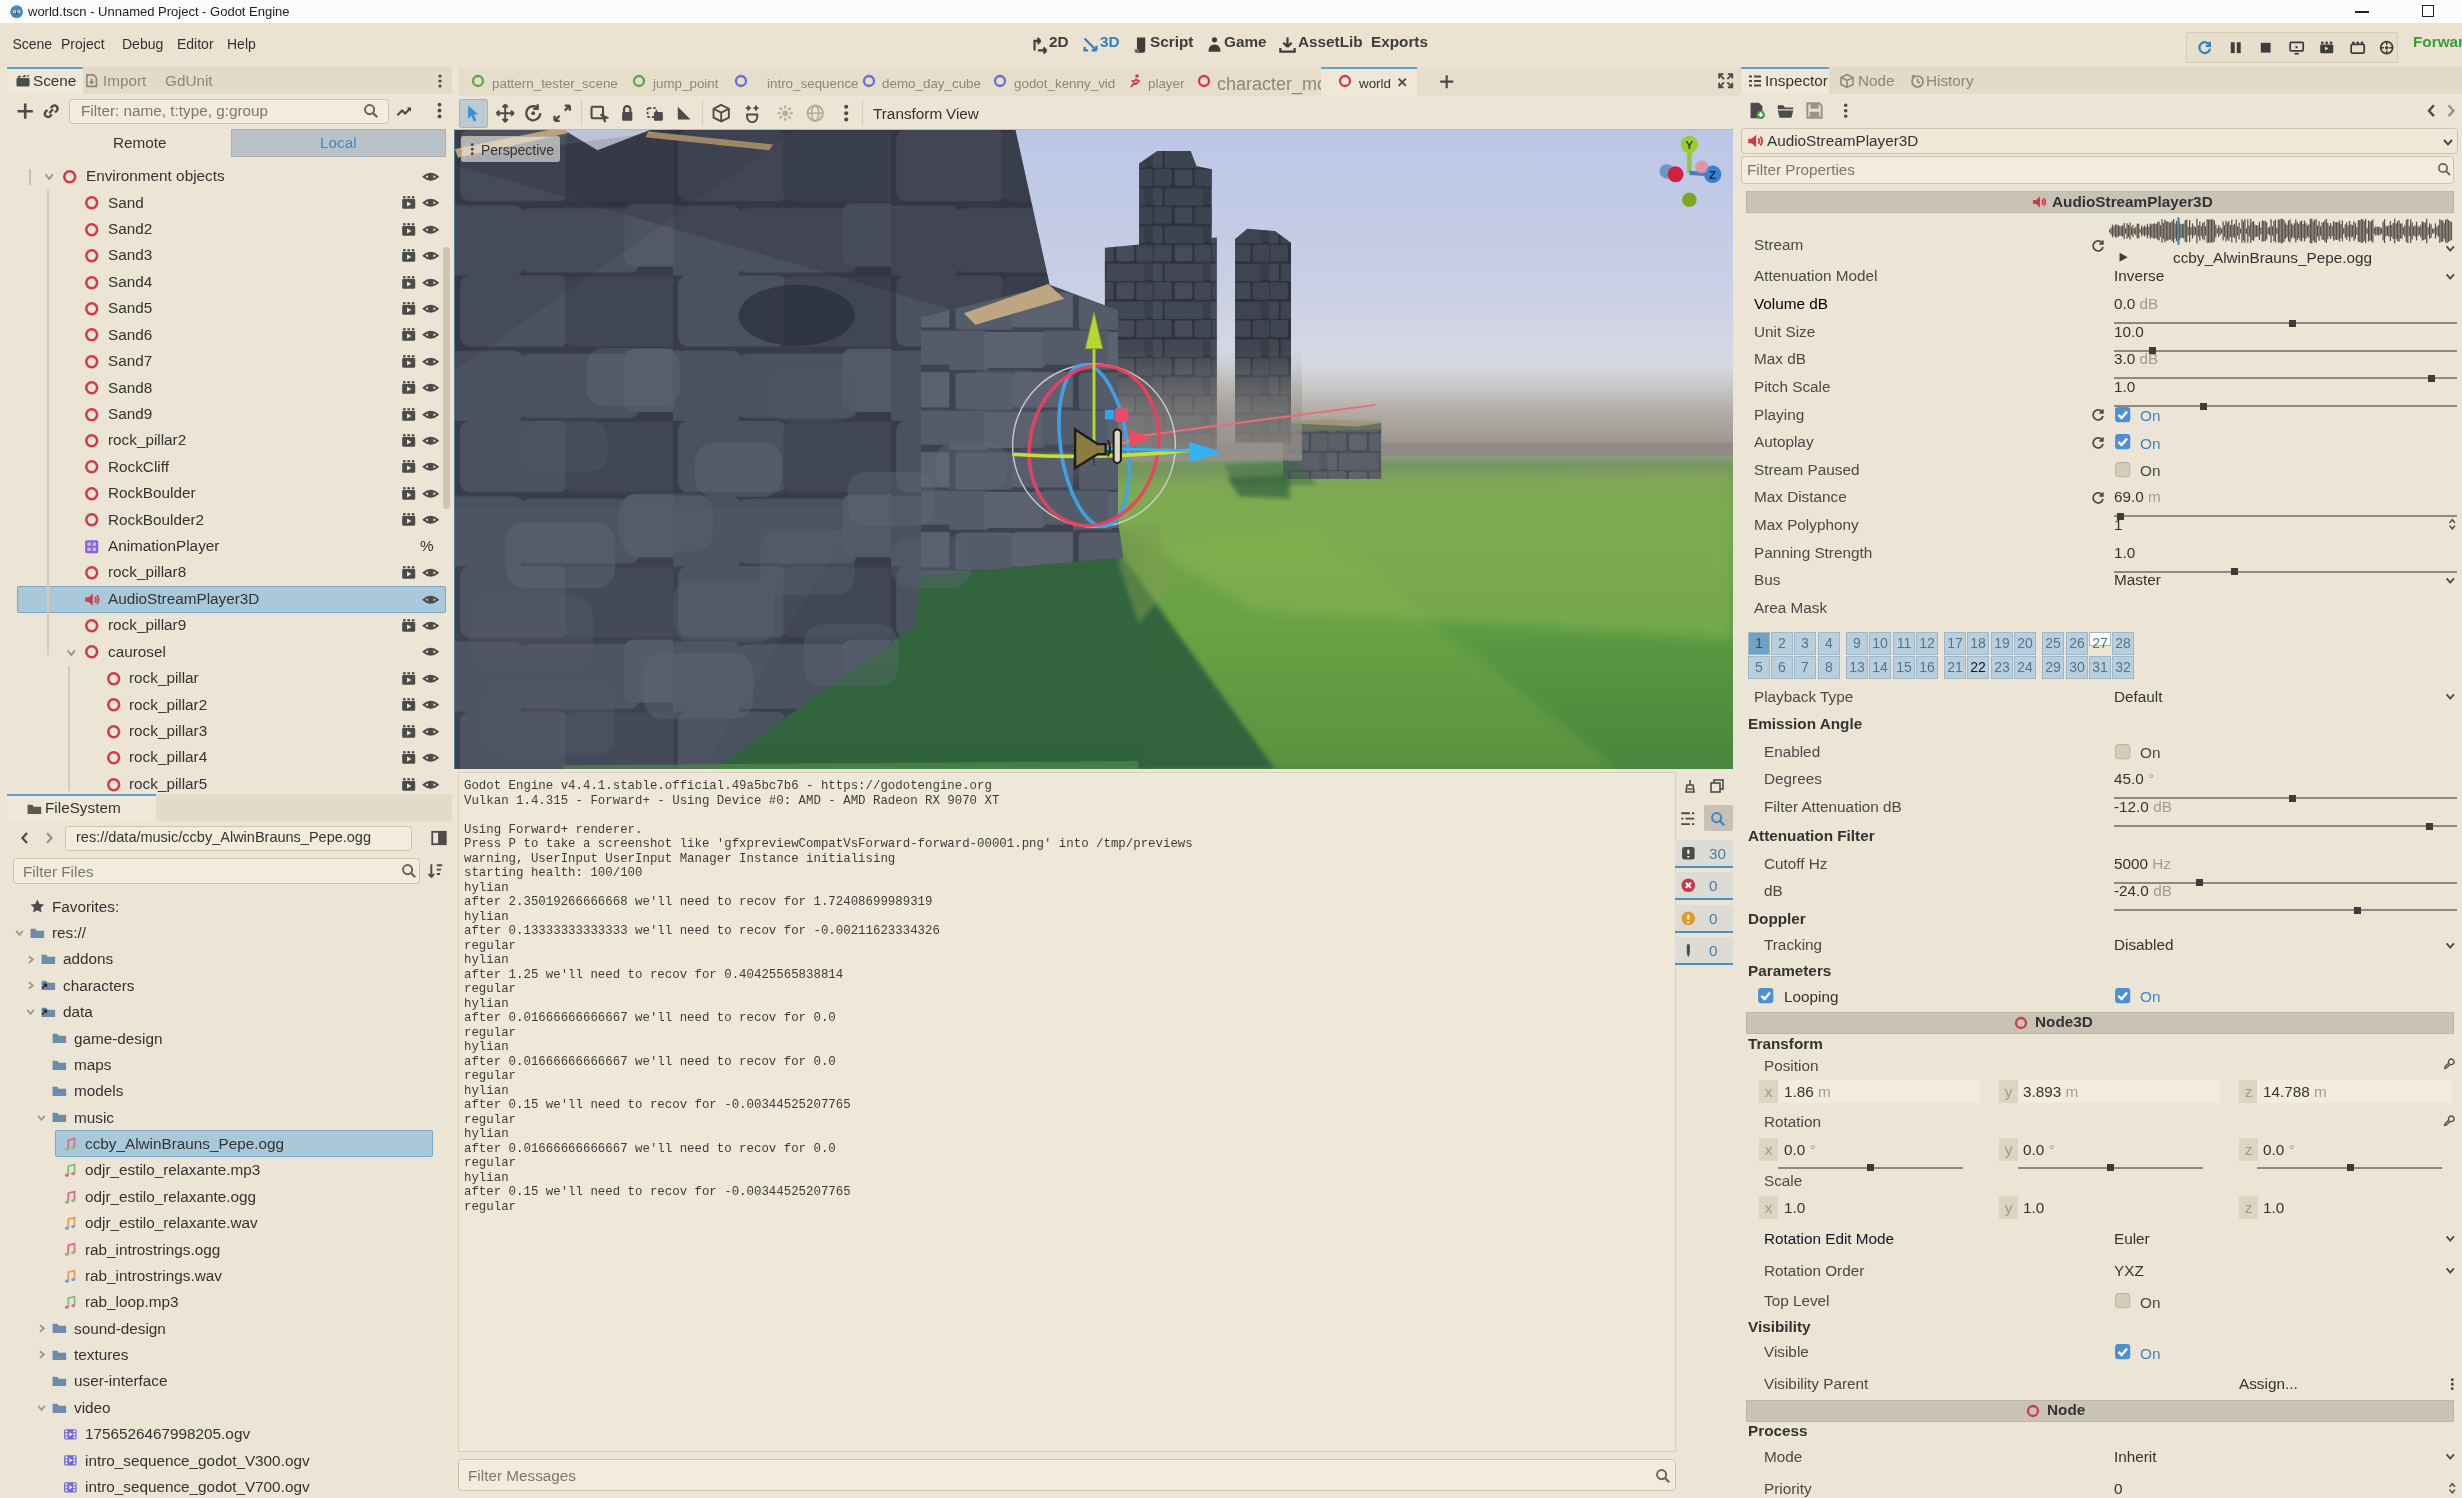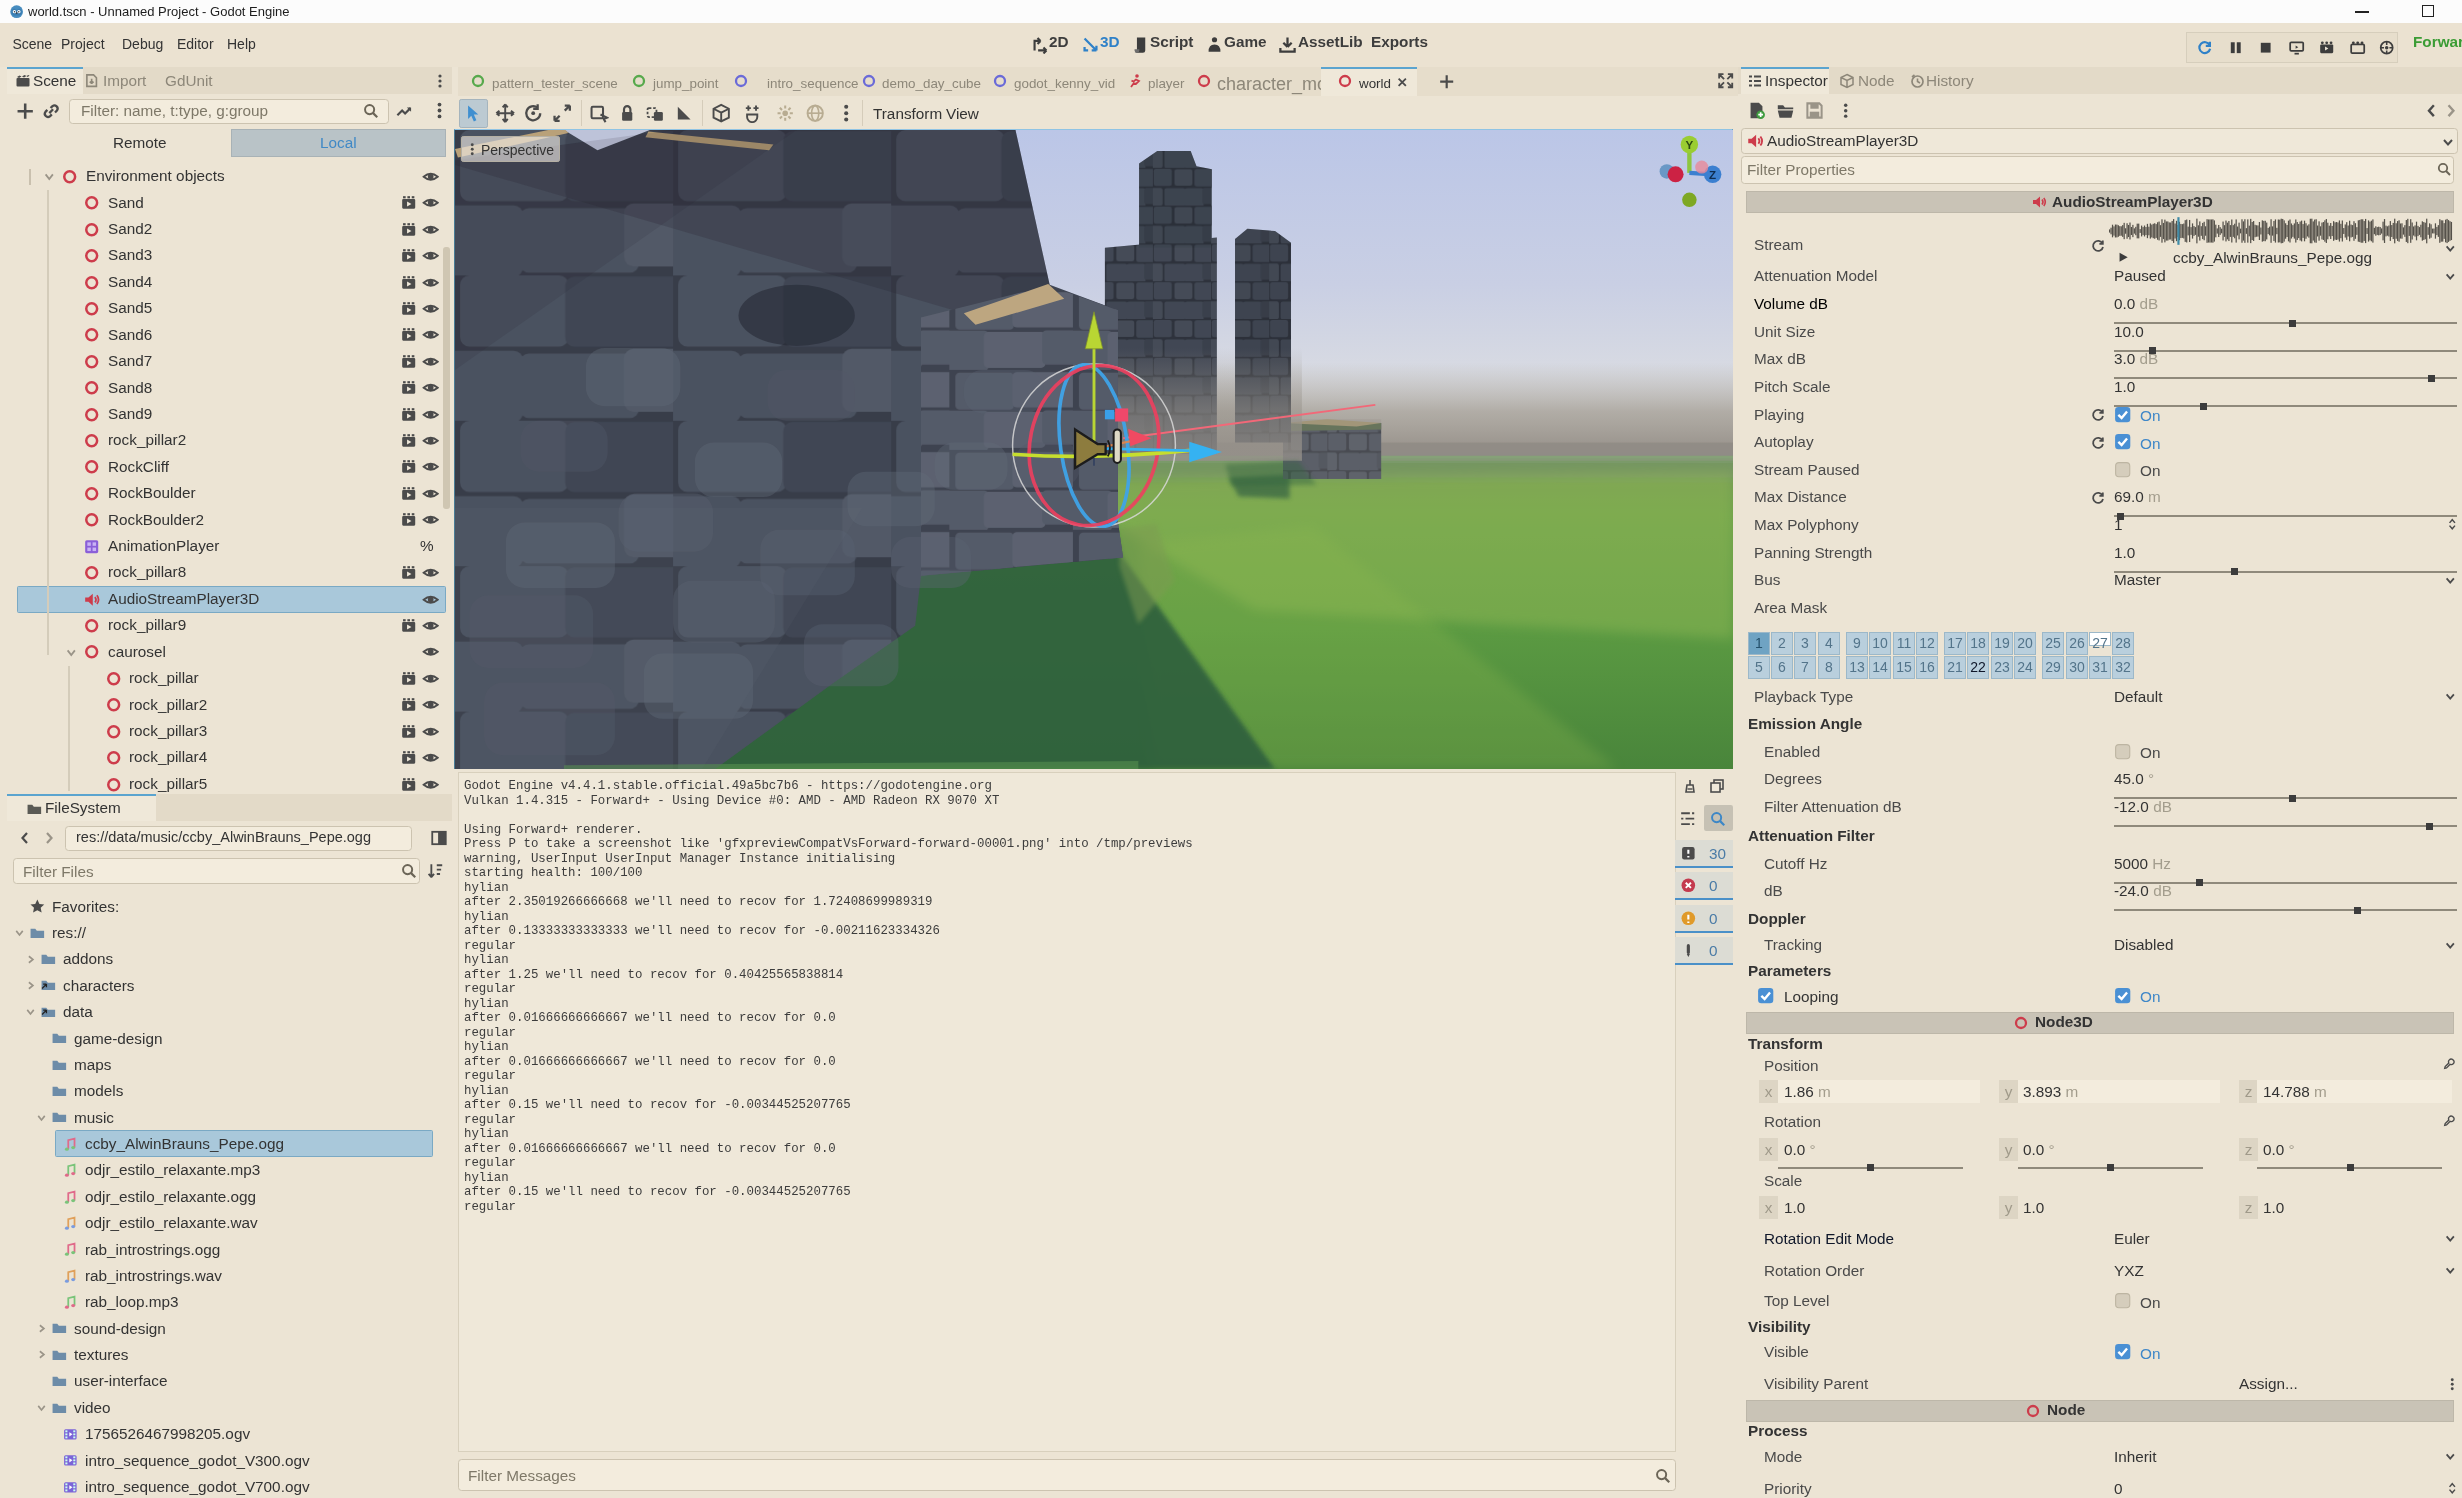--- a/index.html
+++ b/index.html
@@ -1713,21 +1713,21 @@
           <path d="M5 3 l9 5 -9 5 z" fill="#3c3c3c"></path>
         </svg>
       </div>
       <div class="abs txt" style="left: 2173px; top: 249px;">ccby_AlwinBrauns_Pepe.ogg</div>
       <div class="abs " style="left: 2443px; top: 241px;">
         <svg width="14.5" height="14.5" viewBox="0 0 16 16">
           <path d="M4 6 L8 10.5 L12 6" fill="none" stroke="#4b4b4b" stroke-width="2"></path>
         </svg>
       </div>
       <div class="abs txt" style="left: 1754px; top: 267px;"><span style="color:#4a4a4a">Attenuation Model</span></div>
-      <div class="abs txt" style="left: 2114px; top: 267px;">Paused</div>
+      <div class="abs txt" style="left: 2114px; top: 267px;">Inverse</div>
       <div class="abs " style="left: 2443px; top: 269px;">
         <svg width="14.5" height="14.5" viewBox="0 0 16 16">
           <path d="M4 6 L8 10.5 L12 6" fill="none" stroke="#4b4b4b" stroke-width="2"></path>
         </svg>
       </div>
       <div class="abs txt" style="left: 1754px; top: 295px;"><span style="color:#000000">Volume dB</span></div>
       <div class="abs txt" style="left: 2114px; top: 295px;">0.0 <span style="color:#a39d8d">dB</span></div>
       <div class="abs " style="left: 2114px; top: 322px; width: 343px; height: 1.5px; background: rgb(143, 137, 123);"></div>
       <div class="abs " style="left: 2289px; top: 320px; width: 6.5px; height: 6.5px; background: rgb(60, 60, 60);"></div>
       <div class="abs txt" style="left: 1754px; top: 323px;"><span style="color:#4a4a4a">Unit Size</span></div>

